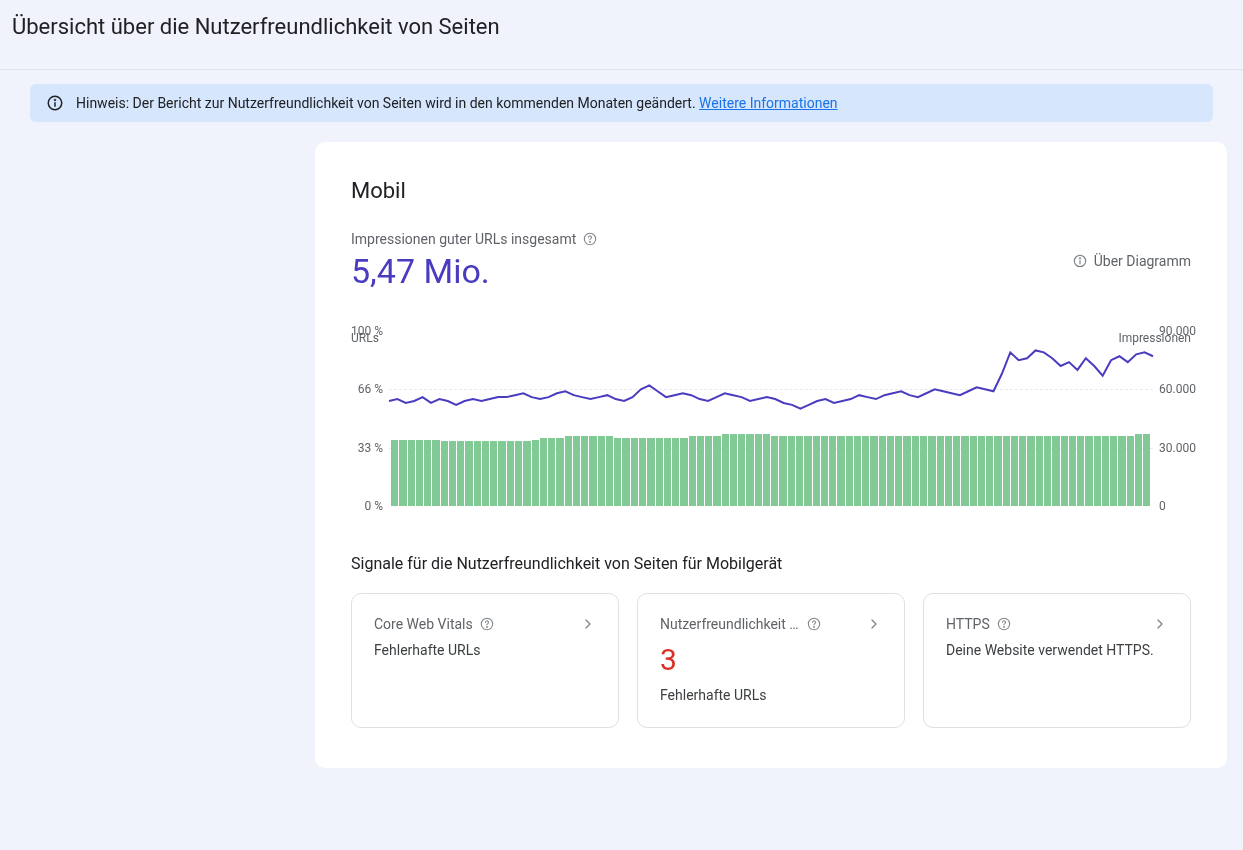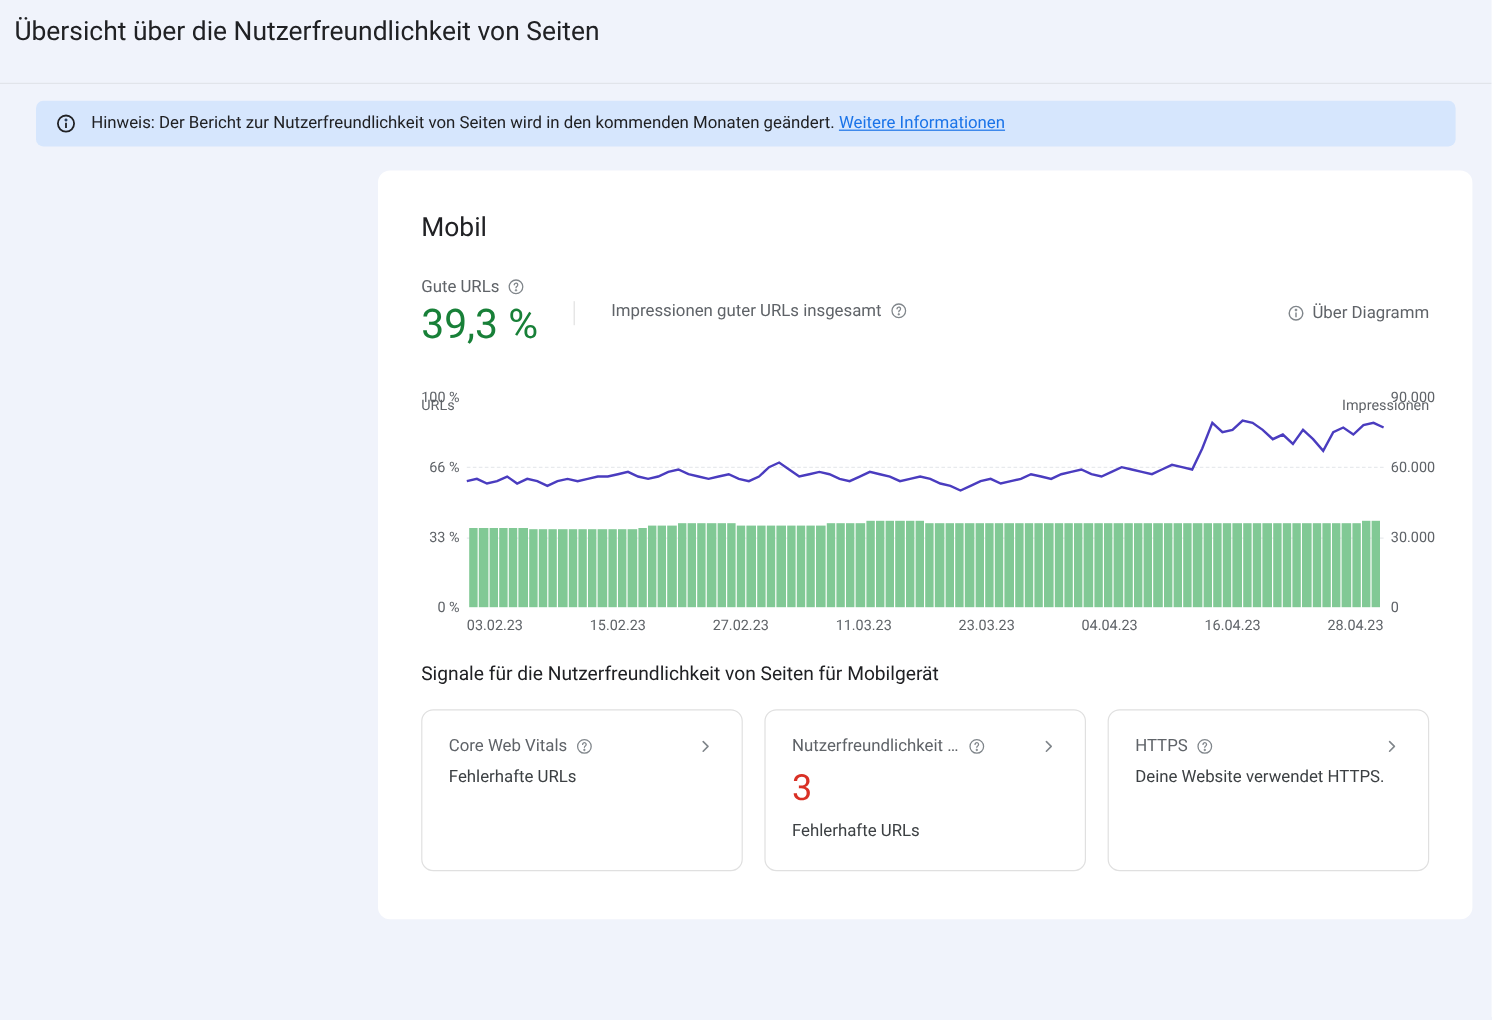--- a/index.html
+++ b/index.html
@@ -129,21 +129,21 @@
   svg.line-plot path {
     fill: none;
     stroke: #4a3cbf;
     stroke-width: 2;
   }
   .gridline {
     position: absolute; left: 0; right: 0;
     border-top: 1px dashed #e8eaed;
   }
   .section-title {
-    margin-top: 24px;
+    margin-top: 48px;
     font-size: 16px;
     color: #202124;
   }
   .signal-cards {
     margin-top: 20px;
     display: grid;
     grid-template-columns: repeat(3, 1fr);
     gap: 18px;
   }
   .signal-card {
@@ -201,42 +201,30 @@
     <span>Hinweis: Der Bericht zur Nutzerfreundlichkeit von Seiten wird in den kommenden Monaten geändert. </span><a>Weitere Informationen</a>
   </span>
 </div>
 
 <div class="card">
   <h2>Mobil</h2>
 
   <div class="kpi-row">
     <div class="kpi">
       <div class="kpi-label">
-        <span>Gute URLs</span>
-        <span class="help-icon">
-          <svg viewBox="0 0 24 24" class="icon">
-              <circle cx="12" cy="12" r="8.5" fill="none" stroke-width="1.6"></circle>
-              <path d="M9.8 9.5a2.2 2.2 0 114 1.3c-.6.8-1.8 1-1.8 2.4" fill="none" stroke-width="1.6" stroke-linecap="round"></path>
-              <circle cx="12" cy="16.4" r="1" fill="currentColor"></circle>
-            </svg>
-        </span>
-      </div>
-      <div class="kpi-value green">39,3 %</div>
-    </div>
-    <div class="kpi">
-      <div class="kpi-label">
         <span>Impressionen guter URLs insgesamt</span>
         <span class="help-icon">
           <svg viewBox="0 0 24 24" class="icon">
               <circle cx="12" cy="12" r="8.5" fill="none" stroke-width="1.6"></circle>
               <path d="M9.8 9.5a2.2 2.2 0 114 1.3c-.6.8-1.8 1-1.8 2.4" fill="none" stroke-width="1.6" stroke-linecap="round"></path>
               <circle cx="12" cy="16.4" r="1" fill="currentColor"></circle>
             </svg>
         </span>
       </div>
+      <div class="kpi-value purple">5,47 Mio.</div>
     </div>
     <div class="chart-meta-link">
       <span class="info-icon-sm">
         <svg viewBox="0 0 24 24" class="icon">
             <circle cx="12" cy="12" r="8.5" fill="none" stroke-width="1.8"></circle>
             <line x1="12" y1="11" x2="12" y2="17" stroke-width="1.8"></line>
             <circle cx="12" cy="8" r="1.2" fill="currentColor"></circle>
           </svg>
       </span>
       <span>Über Diagramm</span>
@@ -348,30 +336,20 @@
           <div style="height: 40%;"></div>
           <div style="height: 40%;"></div>
           <div style="height: 40%;"></div>
           <div style="height: 41%;"></div>
           <div style="height: 41%;"></div>
         </div>
         <svg class="line-plot" viewBox="0 0 100 100" preserveAspectRatio="none">
           <path d="M0.00,40.00 L1.10,38.89 L2.20,41.11 L3.30,40.00 L4.40,37.78 L5.49,41.11 L6.59,38.89 L7.69,40.00 L8.79,42.22 L9.89,40.00 L10.99,38.89 L12.09,40.00 L13.19,38.89 L14.29,37.78 L15.38,37.78 L16.48,36.67 L17.58,35.56 L18.68,37.78 L19.78,38.89 L20.88,37.78 L21.98,35.56 L23.08,34.44 L24.18,36.67 L25.27,37.78 L26.37,38.89 L27.47,37.78 L28.57,36.67 L29.67,38.89 L30.77,40.00 L31.87,37.78 L32.97,33.33 L34.07,31.11 L35.16,34.44 L36.26,37.78 L37.36,36.67 L38.46,35.56 L39.56,36.67 L40.66,38.89 L41.76,40.00 L42.86,37.78 L43.96,35.56 L45.05,36.67 L46.15,37.78 L47.25,40.00 L48.35,38.89 L49.45,37.78 L50.55,38.89 L51.65,41.11 L52.75,42.22 L53.85,44.44 L54.95,42.22 L56.04,40.00 L57.14,38.89 L58.24,41.11 L59.34,40.00 L60.44,38.89 L61.54,36.67 L62.64,37.78 L63.74,38.89 L64.84,36.67 L65.93,35.56 L67.03,34.44 L68.13,36.67 L69.23,37.78 L70.33,35.56 L71.43,33.33 L72.53,34.44 L73.63,35.56 L74.73,36.67 L75.82,34.44 L76.92,32.22 L78.02,33.33 L79.12,34.44 L80.22,24.44 L81.32,12.22 L82.42,16.67 L83.52,15.56 L84.62,11.11 L85.71,12.22 L86.81,15.56 L87.91,20.00 L89.01,17.78 L90.11,22.22 L91.21,15.56 L92.31,20.00 L93.41,25.56 L94.51,16.67 L95.60,14.44 L96.70,17.78 L97.80,13.33 L98.90,12.22 L100.00,14.44" vector-effect="non-scaling-stroke"></path>
         </svg>
       </div>
-    <div class="x-labels" id="x-labels">
-        <span>03.02.23</span>
-        <span>15.02.23</span>
-        <span>27.02.23</span>
-        <span>11.03.23</span>
-        <span>23.03.23</span>
-        <span>04.04.23</span>
-        <span>16.04.23</span>
-        <span>28.04.23</span>
-      </div>
   </div>
 
   <div class="section-title">Signale für die Nutzerfreundlichkeit von Seiten für Mobilgerät</div>
 
   <div class="signal-cards" id="signal-cards">
       <div class="signal-card">
         <div class="signal-card-header">
           <span class="title">Core Web Vitals</span>
           <span class="help-icon"><svg viewBox="0 0 24 24" class="icon">
               <circle cx="12" cy="12" r="8.5" fill="none" stroke-width="1.6"></circle>

